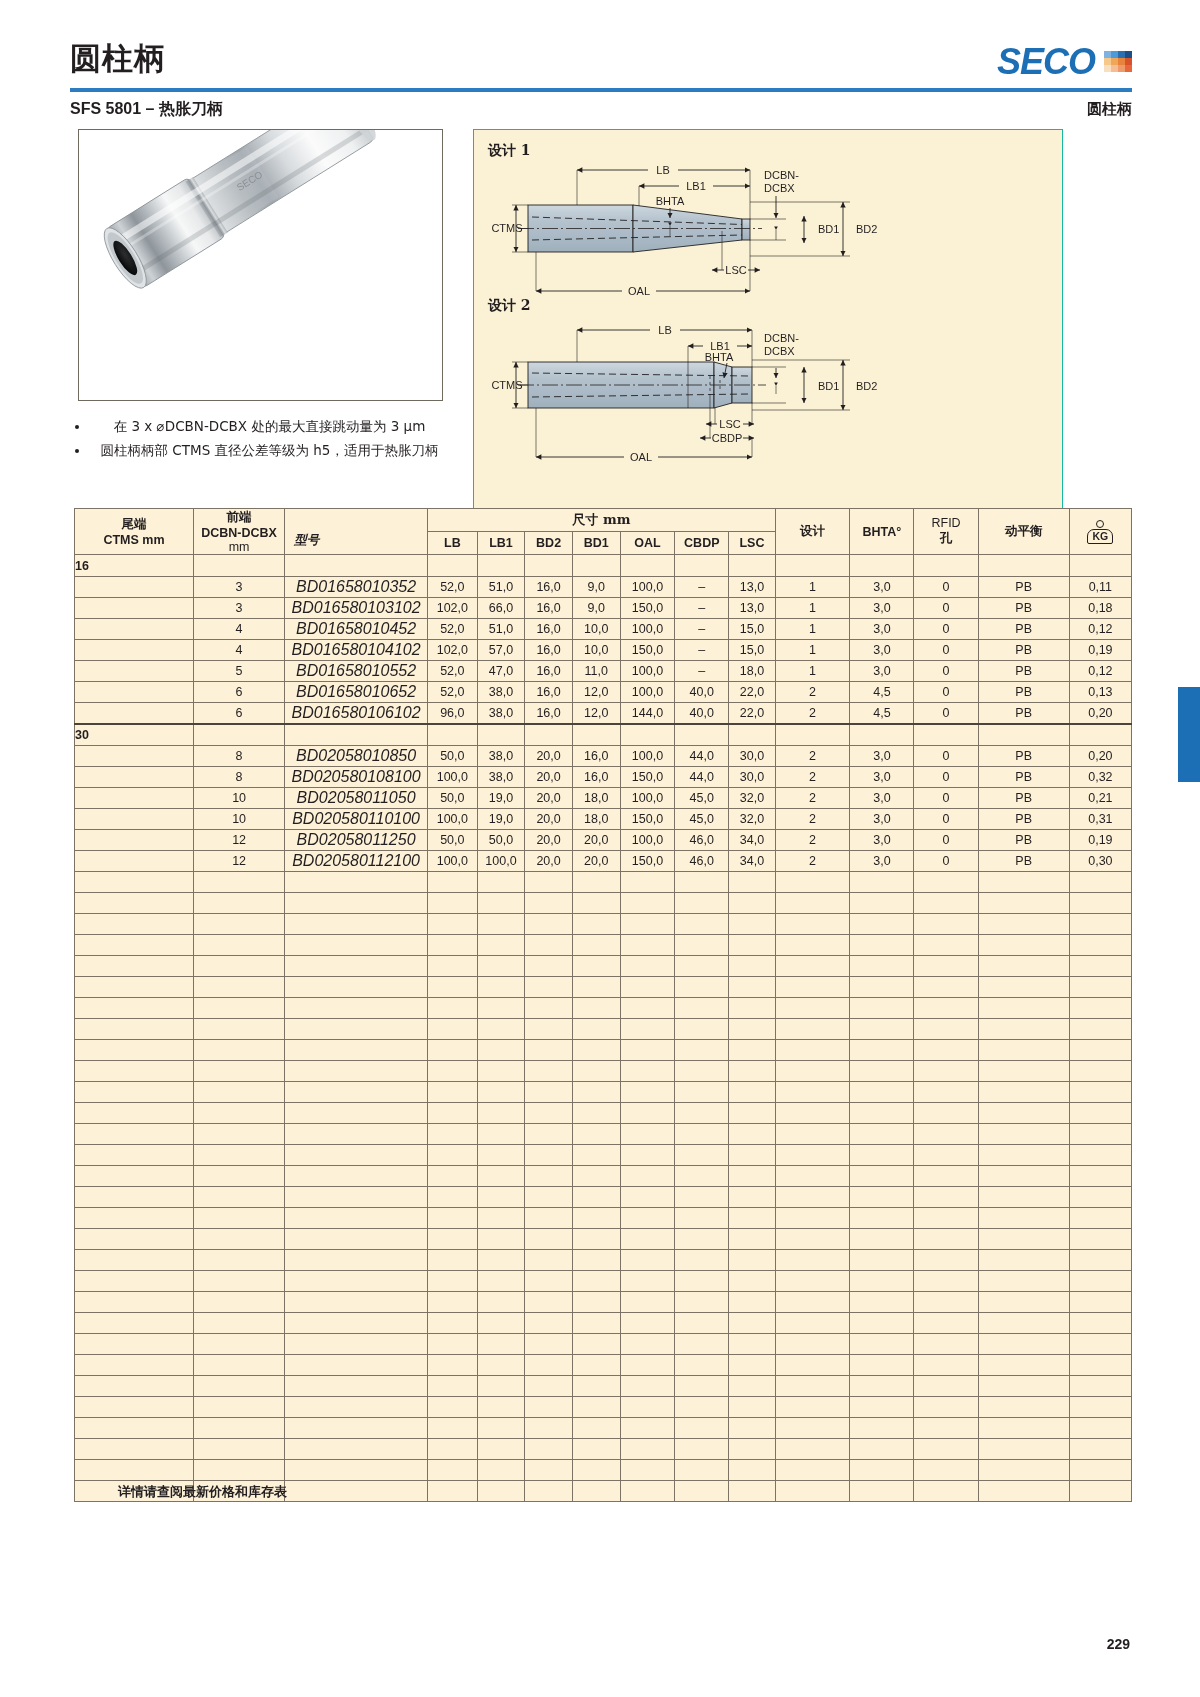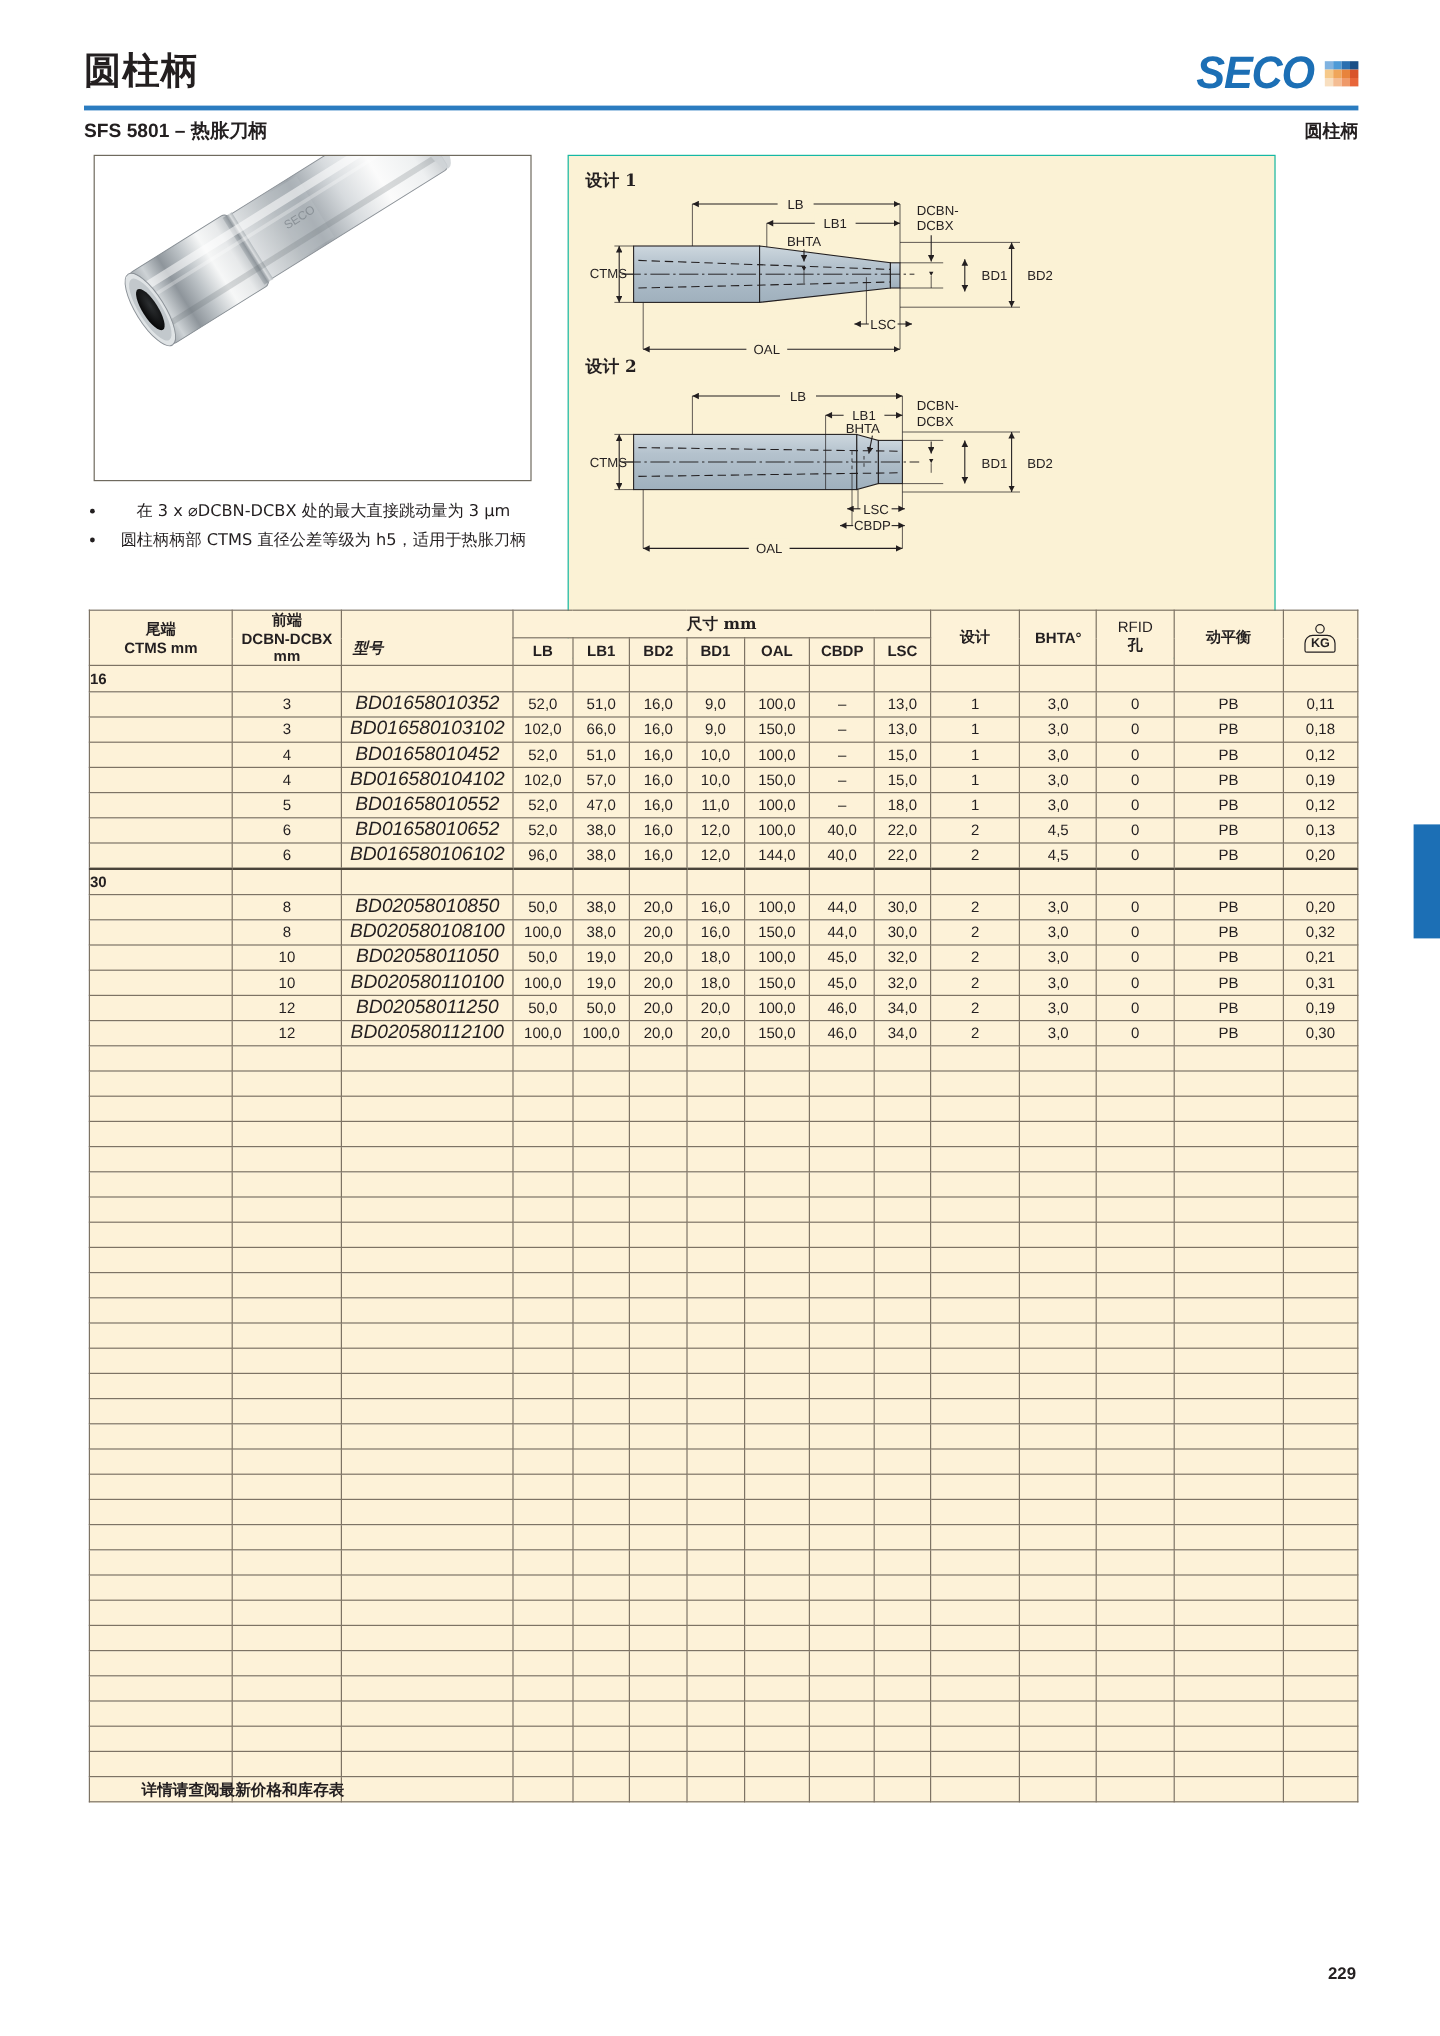--- a/index.html
+++ b/index.html
@@ -398,21 +398,21 @@
     </colgroup>
     <thead>
       <tr>
         <th rowspan="2" class="mid">
           <div class="cjk">尾端</div>
           <div style="font-weight:700">CTMS mm</div>
         </th>
         <th rowspan="2" class="mid">
           <div class="cjk">前端</div>
           <div style="font-weight:700">DCBN-DCBX</div>
-          <div style="font-weight:700">mm</div>
+          <div style="font-weight:400">mm</div>
         </th>
         <th rowspan="2" class="model-col" style="text-align:left;padding-left:9px;vertical-align:bottom">
           <span class="cjk">型号</span>
         </th>
         <th colspan="7" class="mid hdr-dim">
           <span>尺寸 mm</span>
         </th>
         <th rowspan="2" class="mid cjk">设计</th>
         <th rowspan="2" class="mid" style="font-weight:700">BHTA°</th>
         <th rowspan="2" class="mid">

